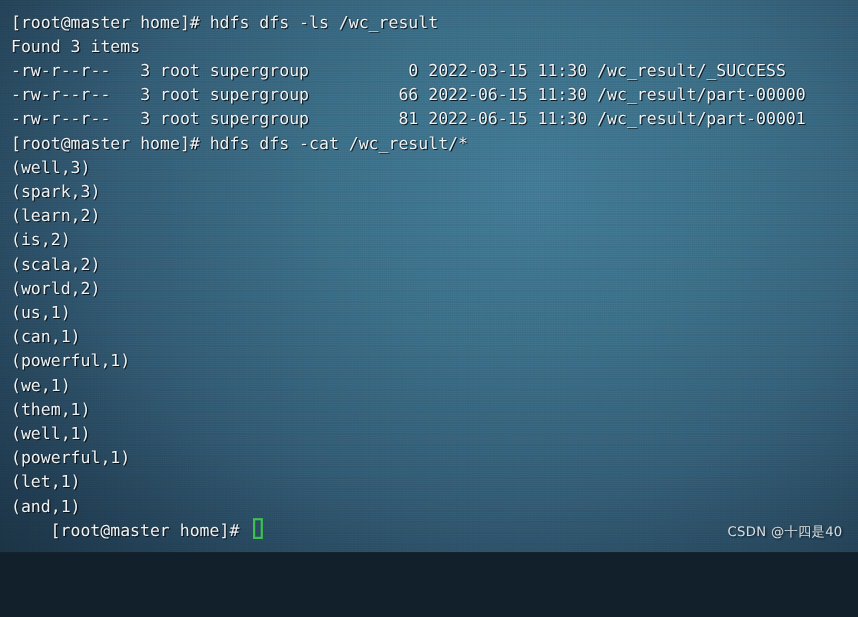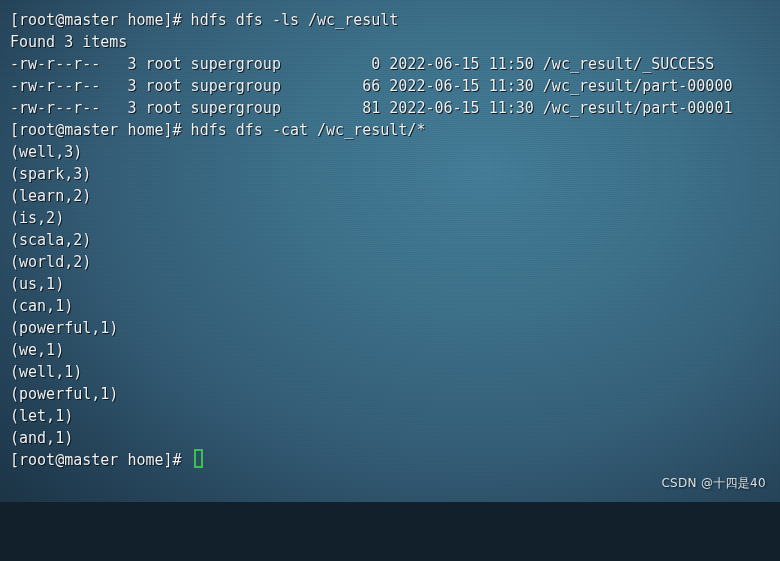--- a/index.html
+++ b/index.html
@@ -53,20 +53,21 @@
   .line {
     height: 22px;
     white-space: pre;
     color: #eff3f5;
     text-shadow: 1px 1px 0 rgba(6,14,20,0.85), 0 0 1px rgba(6,14,20,0.7);
   }
   .cursor-line {
     display: flex;
     height: 22px;
     white-space: pre;
+    margin-left: 36px;
   }
   .cursor-line .ptext {
     color: #eff3f5;
     text-shadow: 1px 1px 0 rgba(6,14,20,0.85), 0 0 1px rgba(6,14,20,0.7);
   }
   #cursor {
     display: inline-block;
     width: 9px;
     height: 19px;
     margin-left: 3px;
@@ -92,34 +93,35 @@
 
 <div id="terminal">
 
   <div id="vignette"></div>
   <div id="noise"></div>
 
   <div id="screen">
 
     <div class="line">[root@master home]# hdfs dfs -ls /wc_result</div>
     <div class="line">Found 3 items</div>
-    <div class="line">-rw-r--r--   3 root supergroup          0 2022-06-15 11:50 /wc_result/_SUCCESS</div>
+    <div class="line">-rw-r--r--   3 root supergroup          0 2022-03-15 11:30 /wc_result/_SUCCESS</div>
     <div class="line">-rw-r--r--   3 root supergroup         66 2022-06-15 11:30 /wc_result/part-00000</div>
     <div class="line">-rw-r--r--   3 root supergroup         81 2022-06-15 11:30 /wc_result/part-00001</div>
     <div class="line">[root@master home]# hdfs dfs -cat /wc_result/*</div>
     <div class="line">(well,3)</div>
     <div class="line">(spark,3)</div>
     <div class="line">(learn,2)</div>
     <div class="line">(is,2)</div>
     <div class="line">(scala,2)</div>
     <div class="line">(world,2)</div>
     <div class="line">(us,1)</div>
     <div class="line">(can,1)</div>
     <div class="line">(powerful,1)</div>
     <div class="line">(we,1)</div>
+    <div class="line">(them,1)</div>
     <div class="line">(well,1)</div>
     <div class="line">(powerful,1)</div>
     <div class="line">(let,1)</div>
     <div class="line">(and,1)</div>
 
     <div class="cursor-line">
       <span class="ptext">[root@master home]# </span>
       <span id="cursor"></span>
     </div>
 

